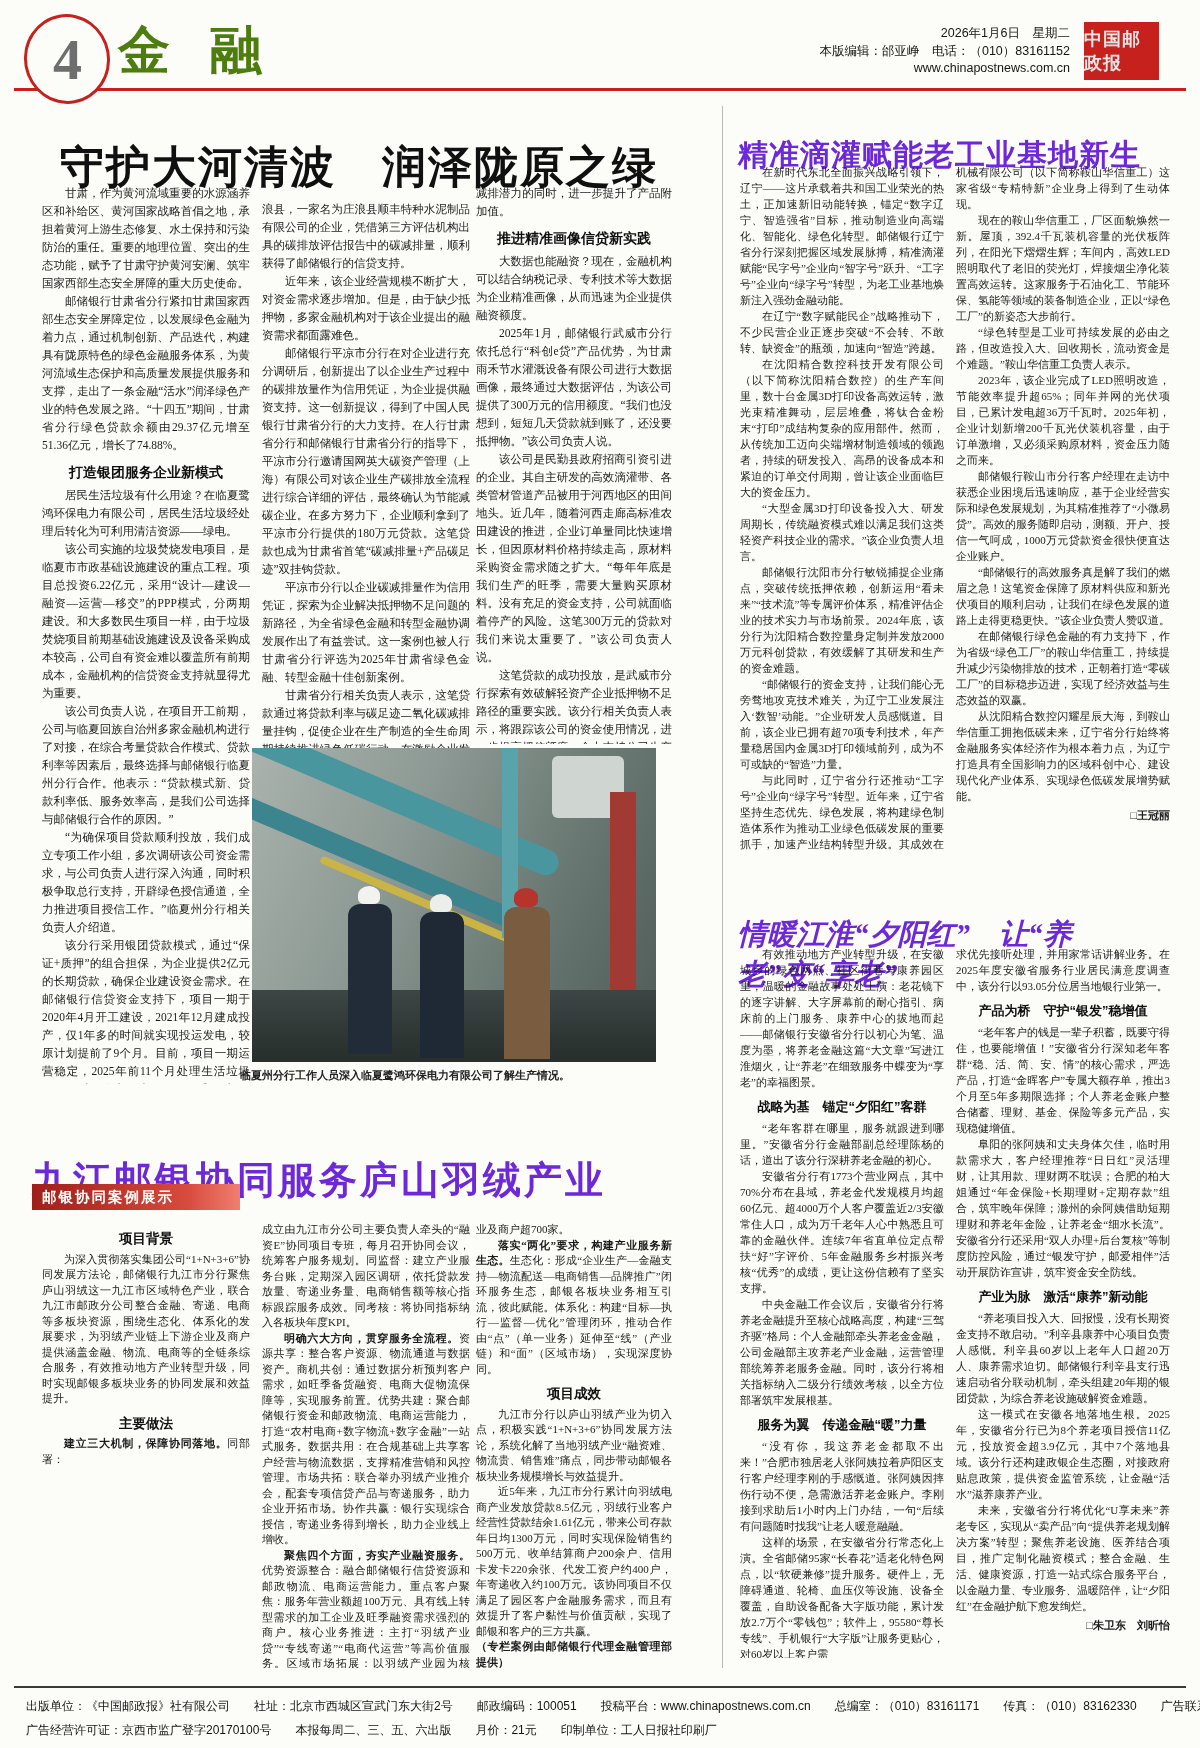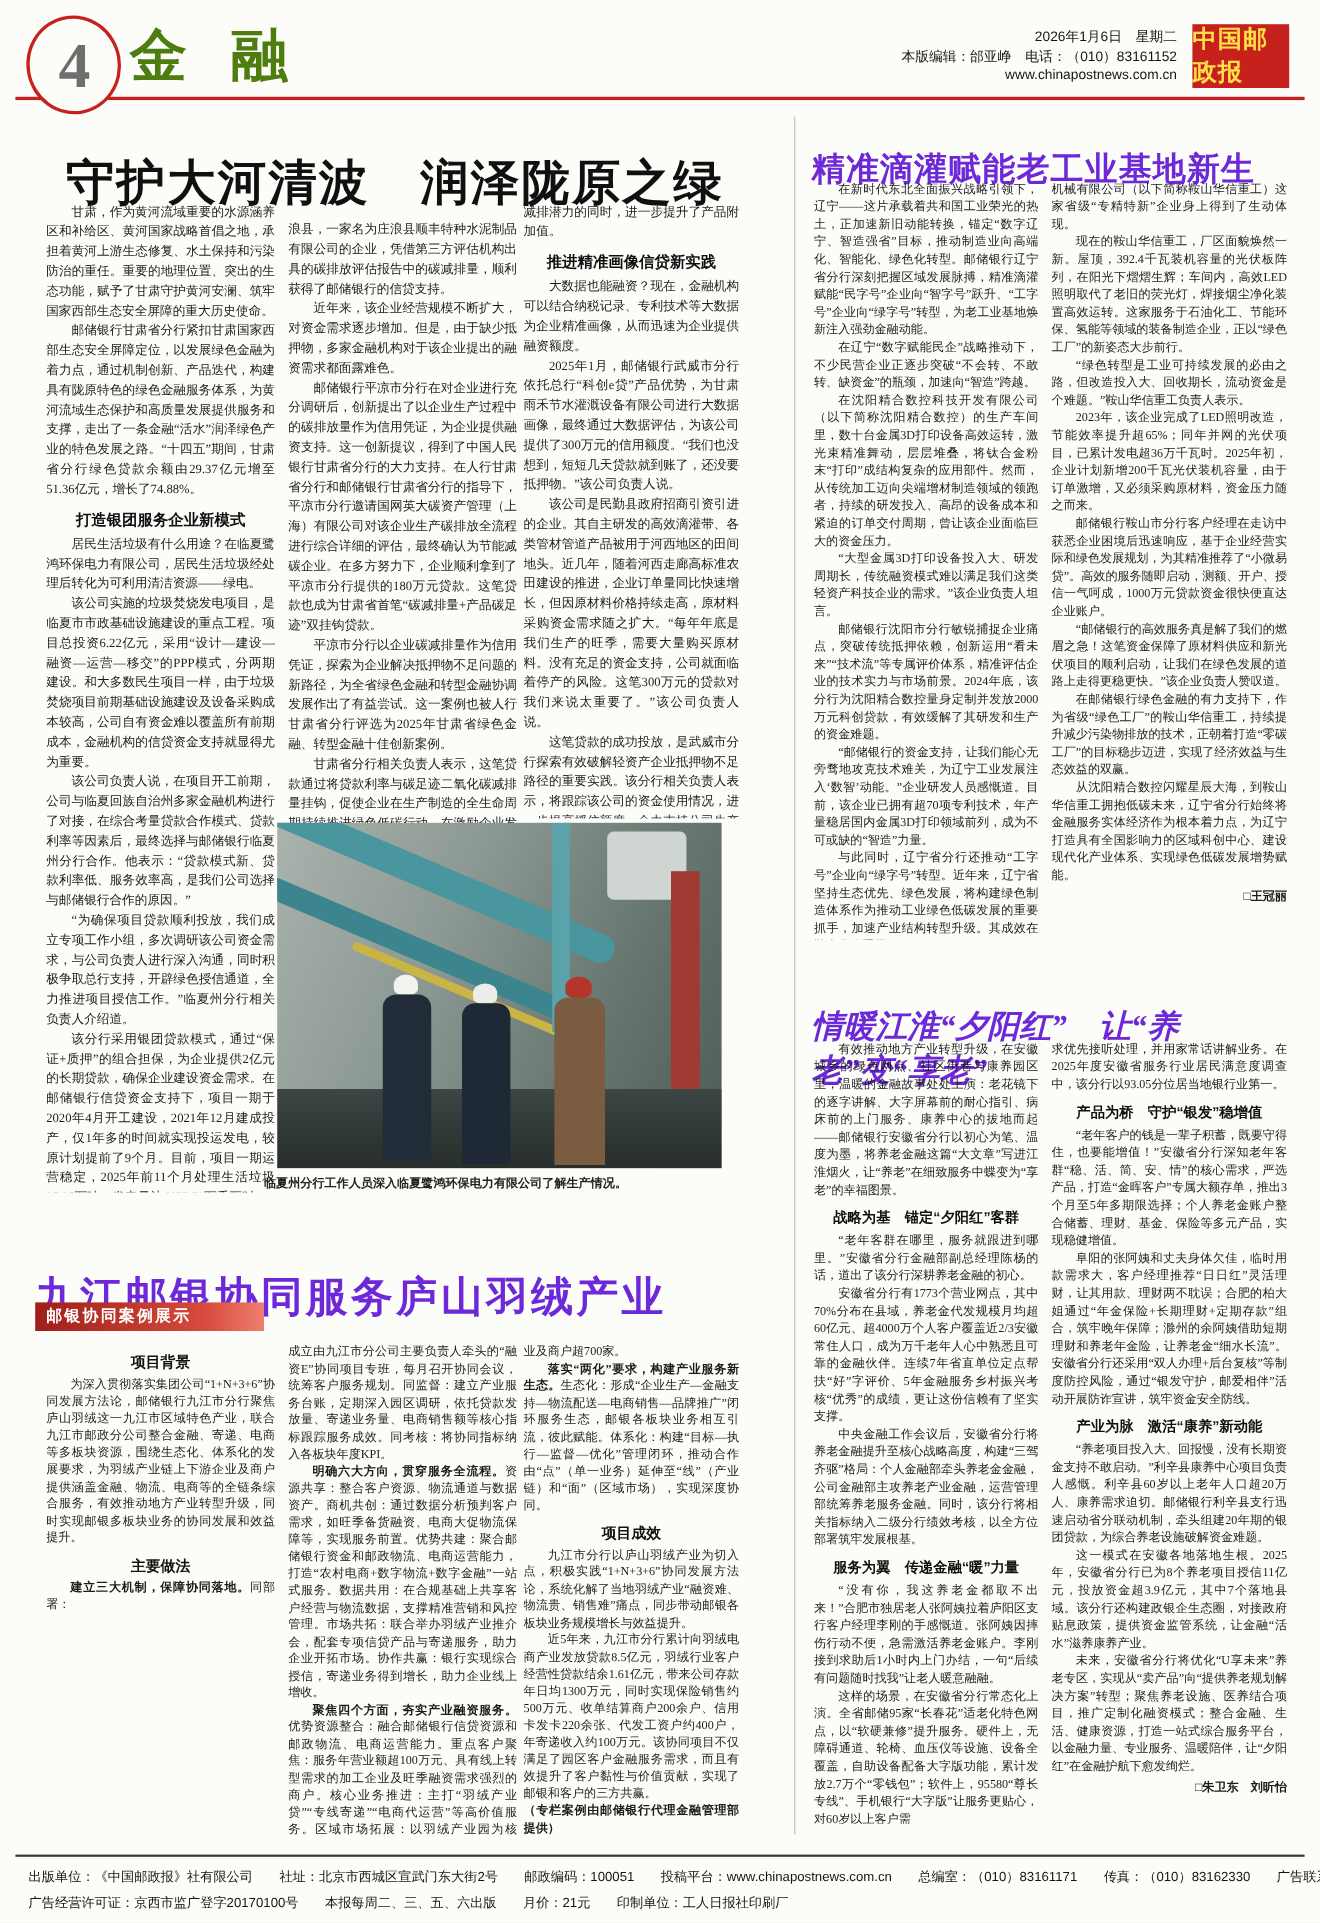--- a/index.html
+++ b/index.html
@@ -7,22 +7,22 @@
         font-family:"Liberation Serif","DejaVu Serif",serif;color:#1b1b1b;}
   .abs{position:absolute;}
   
   .page-num-circle{left:24px;top:14px;width:80px;height:84px;border:3px solid #c7211e;border-radius:50%;
         transform:rotate(-10deg);display:flex;align-items:center;justify-content:center;background:#fcfcf9;z-index:3;}
   .page-num{font-size:58px;font-weight:bold;color:#6e6e6e;transform:rotate(10deg);font-family:"Liberation Serif",serif;}
   .section-title{left:118px;top:16px;font-size:52px;font-weight:900;color:#4d7c0f;letter-spacing:40px;
         font-family:"Liberation Sans","DejaVu Sans",sans-serif;white-space:nowrap;text-align:center;}
   .header-meta{left:660px;top:25px;width:410px;text-align:right;font-size:12.5px;line-height:17.5px;color:#151515;
         font-family:"Liberation Sans","DejaVu Sans",sans-serif;}
-  .masthead{left:1084px;top:22px;width:88px;height:58px;background:#c7211e;color:#fde047;display:flex;align-items:center;
-        justify-content:center;font-weight:900;font-size:22px;letter-spacing:1px;
+  .masthead{left:1084px;top:22px;width:75px;height:58px;background:#c7211e;color:#e5e5e5;display:flex;align-items:center;
+        justify-content:center;font-weight:900;font-size:18px;letter-spacing:1px;
         font-family:"Liberation Sans","DejaVu Sans",sans-serif;}
   .header-rule{left:14px;top:88px;width:1172px;height:3px;background:#c7211e;}
   .v-divider{left:722px;top:106px;width:1px;height:1562px;background:#b9b9b9;}
   
   .headline-a{left:34px;top:104px;width:650px;height:68px;line-height:68px;text-align:center;font-size:44px;
         font-weight:900;letter-spacing:2px;color:#101010;font-family:"Liberation Sans","DejaVu Sans",sans-serif;white-space:nowrap;}
   .headline-serif{font-weight:900;color:#6d28d9;font-family:"Liberation Serif","DejaVu Serif",serif;}
   .col{position:absolute;text-align:justify;overflow:hidden;}
   .col p{margin:0;text-indent:2em;}
   .col p.flush{text-indent:0;}

